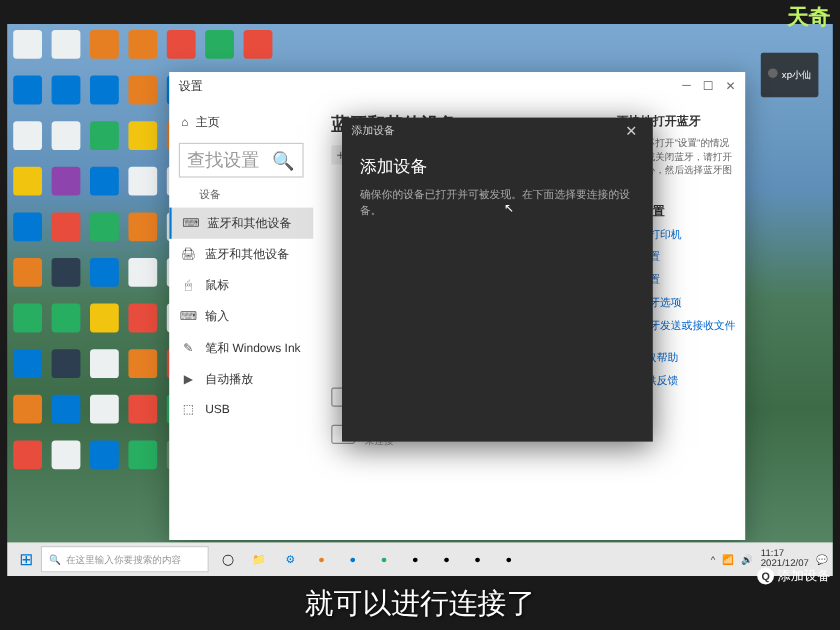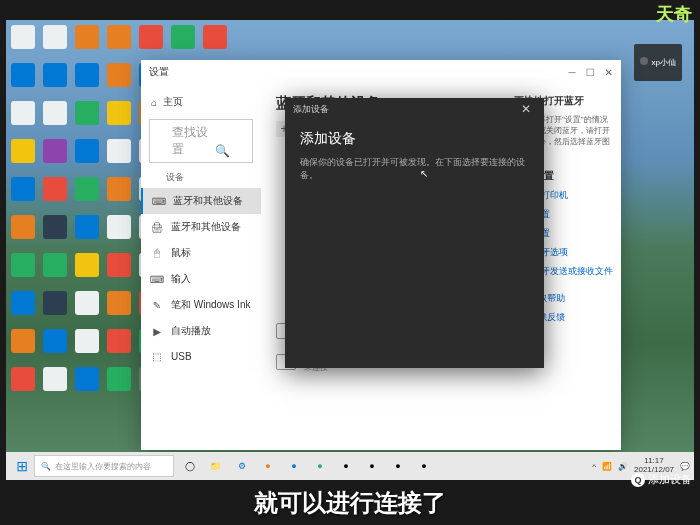--- a/index.html
+++ b/index.html
@@ -5,28 +5,28 @@
 *{margin:0;padding:0;box-sizing:border-box;font-family:"Microsoft YaHei","Segoe UI",sans-serif}
 body{width:700px;height:525px;overflow:hidden;position:relative;background:#000}
 .monitor{position:absolute;top:0;left:0;width:700px;height:525px;background:#1a1a1a}
 .screen{position:absolute;top:20px;left:6px;width:688px;height:460px;background:linear-gradient(180deg,#7ba8d0 0%,#5f8fb8 30%,#4a7a5a 50%,#3d6b48 70%,#5a8b6a 100%);overflow:hidden}
 .desktop-icons{position:absolute;top:5px;left:5px;display:grid;grid-template-columns:repeat(7,28px);grid-auto-rows:36px;gap:2px 4px}
 .dicon{width:24px;height:24px;border-radius:3px;background:rgba(255,255,255,0.2)}
 .dicon.blue{background:#0078d4}.dicon.red{background:#e74c3c}.dicon.green{background:#27ae60}.dicon.orange{background:#e67e22}.dicon.yellow{background:#f1c40f}.dicon.purple{background:#8e44ad}.dicon.white{background:#ecf0f1}.dicon.black{background:#2c3e50}
 .watermark-tr{position:absolute;top:2px;right:8px;color:#bef264;font-size:18px;font-weight:bold}
 .watermark-br{position:absolute;bottom:38px;right:8px;color:#fff;font-size:11px;display:flex;align-items:center;gap:3px}
 .watermark-br .q{width:14px;height:14px;border-radius:50%;background:#fff;color:#333;display:flex;align-items:center;justify-content:center;font-size:9px;font-weight:bold}
-.subtitle{position:absolute;bottom:6px;left:50%;transform:translateX(-50%);color:#fff;font-size:24px;font-weight:bold;text-shadow:1px 1px 3px rgba(0,0,0,0.8)}
+.subtitle{position:absolute;bottom:6px;left:50%;transform:translateX(-50%);color:#fff;font-size:24px;font-weight:normal;text-shadow:1px 1px 3px rgba(0,0,0,0.8)}
 .settings-window{position:absolute;top:40px;left:135px;width:480px;height:390px;background:#fff;box-shadow:0 4px 20px rgba(0,0,0,0.3);display:flex;flex-direction:column}
 .settings-titlebar{height:24px;display:flex;align-items:center;padding:0 8px;font-size:10px;color:#333}
 .settings-titlebar .wincontrols{margin-left:auto;display:flex;gap:10px;color:#666;font-size:10px}
 .settings-body{flex:1;display:flex;overflow:hidden}
 .sidebar{width:120px;border-right:none;padding:5px 0;font-size:10px}
 .sidebar-home{padding:6px 10px;display:flex;align-items:center;gap:6px;color:#333}
-.sidebar-search{margin:4px 8px;padding:4px 22px;border:1px solid #ccc;font-size:12px;color:#999;display:flex;align-items:flex-end;justify-content:space-between}
+.sidebar-search{margin:4px 8px;padding:4px 6px;border:1px solid #ccc;font-size:15px;color:#999;display:flex;align-items:flex-end;justify-content:space-between}
 .sidebar-cat{padding:4px 25px;font-size:9px;color:#666;margin-top:4px}
 .sidebar-item{padding:6px 10px;display:flex;align-items:center;gap:8px;color:#333;cursor:pointer}
 .sidebar-item.active{background:#e0e0e0;border-left:2px solid #0078d4}
 .sidebar-item .sicon{width:12px;height:12px;flex-shrink:0;display:flex;align-items:center;justify-content:center;font-size:10px;color:#555}
 .main-content{flex:1;padding:10px 15px;position:relative}
 .main-title{font-size:15px;font-weight:600;color:#333;margin-bottom:8px}
 .add-bt-link{font-size:10px;color:#666;display:flex;align-items:center;gap:5px;margin-bottom:6px}
 .add-bt-link .plus{width:16px;height:16px;background:#f0f0f0;display:flex;align-items:center;justify-content:center;font-size:12px}
 .device-list{margin-top:180px}
 .device-item{padding:6px 0;display:flex;align-items:center;gap:8px;font-size:10px;color:#333}
@@ -46,21 +46,21 @@
 .modal-desc{font-size:9px;color:#aaa}
 .modal-cursor{position:absolute;top:70px;left:135px;color:#fff;font-size:10px}
 .modal-footer{padding:8px 12px;display:flex;justify-content:flex-end}
 .modal-btn{background:#4a4a4a;color:#fff;border:none;padding:5px 18px;font-size:10px;cursor:pointer}
 .taskbar{position:absolute;bottom:0;left:0;width:100%;height:28px;background:#e8e8e8;display:flex;align-items:center;padding:0 4px;font-size:9px}
 .taskbar-start{width:24px;height:24px;display:flex;align-items:center;justify-content:center;color:#0078d4;font-size:14px}
 .taskbar-search{width:140px;height:22px;background:#fff;border:1px solid #ccc;display:flex;align-items:center;padding:0 6px;color:#999;font-size:8px;gap:4px}
 .taskbar-icons{display:flex;gap:2px;margin-left:4px}
 .taskbar-icons .ticon{width:24px;height:24px;display:flex;align-items:center;justify-content:center;border-radius:2px}
 .taskbar-tray{margin-left:auto;display:flex;align-items:center;gap:6px;color:#333;font-size:8px}
-.taskbar-time{display:flex;flex-direction:column;align-items:center;line-height:1.1}
+.taskbar-time{display:flex;flex-direction:column;align-items:flex-start;line-height:1.1}
 .user-badge{position:absolute;top:24px;right:12px;background:rgba(40,40,40,0.85);color:#fff;font-size:8px;padding:13px 6px;border-radius:2px;display:flex;align-items:flex-start;gap:4px}
 .user-badge .dot{width:8px;height:8px;border-radius:50%;background:#666}
 </style>
 </head>
 <body>
 
 <div class="monitor">
   <div class="screen">
     <div class="desktop-icons">
       <div class="dicon white"></div>

